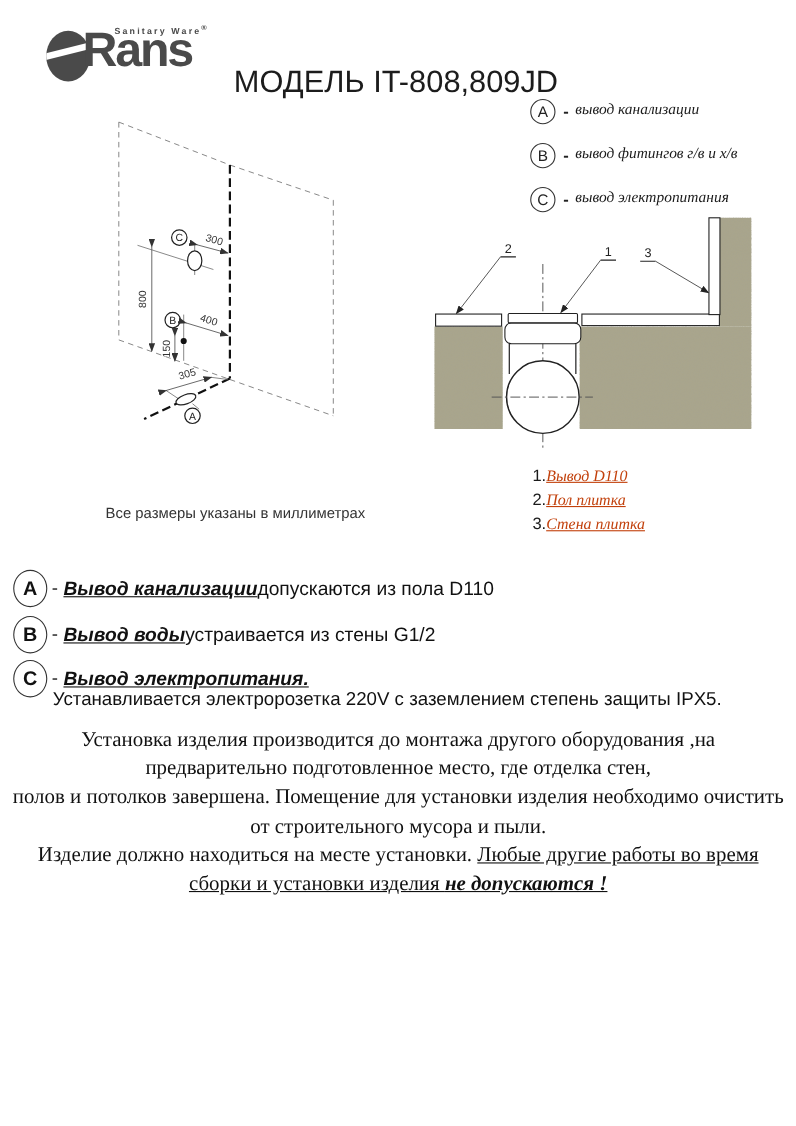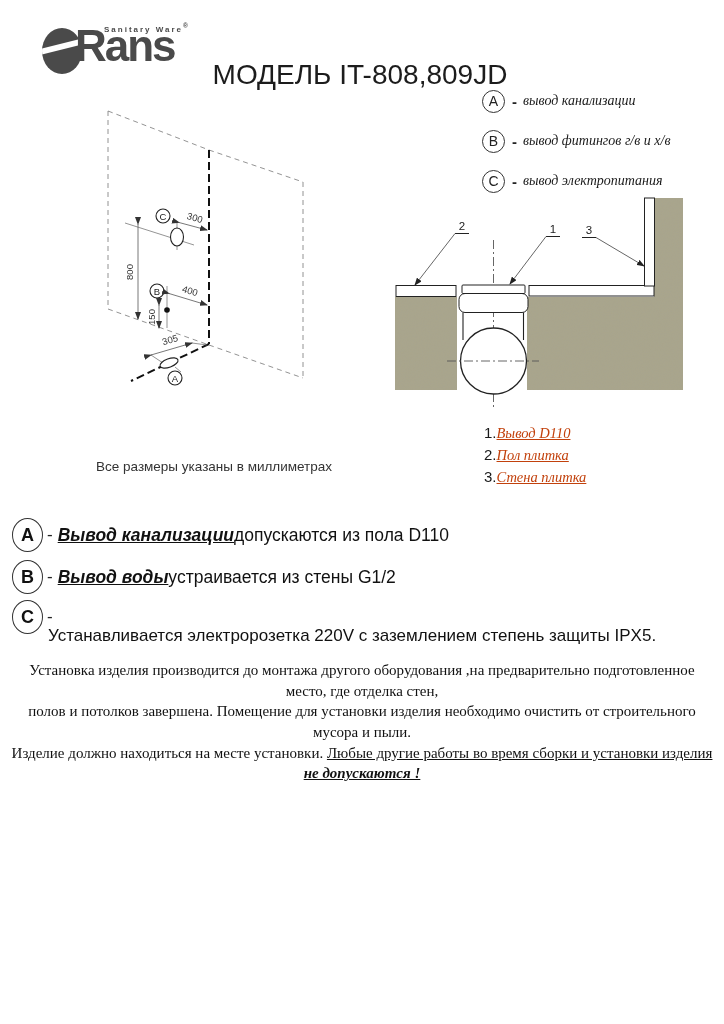--- a/index.html
+++ b/index.html
@@ -83,21 +83,21 @@
     font-weight:bold; font-size:18px; color:#111; flex:0 0 auto;
   }
   .exp-dash { font-size:17px; margin:0 5px 0 4px; }
   .exp-term { font-size:17.5px; font-weight:bold; font-style:italic; text-decoration:underline; color:#111; }
   .exp-rest { font-size:17.5px; color:#111; }
   .exp-note { position:absolute; left:48px; top:626px; font-size:17px; color:#111; white-space:nowrap; }
 
   
   .footer {
     position:absolute; left:10px; top:660px; width:704px; text-align:center;
-    font-family:"Liberation Serif", serif; font-size:15px; line-height:1.38; color:#111;
+    font-family:"Liberation Serif", serif; font-size:19px; line-height:1.38; color:#111;
   }
   .footer .u { text-decoration:underline; }
   .footer .bi { text-decoration:underline; font-weight:bold; font-style:italic; }
 </style>
 </head>
 <body>
 
 <div class="logo">
   <div class="logo-oval">
     <div class="logo-oval-slash"></div>
@@ -264,20 +264,21 @@
 </div>
 <div class="exp-row b">
   <div class="exp-circle">B</div>
   <div class="exp-dash">-</div>
   <span class="exp-term">Вывод воды </span>
   <span class="exp-rest">устраивается из стены G1/2</span>
 </div>
 <div class="exp-row c">
   <div class="exp-circle">C</div>
   <div class="exp-dash">-</div>
+  <span class="exp-term">Вывод электропитания.</span>
 </div>
 <div class="exp-note">Устанавливается электророзетка 220V с заземлением степень защиты IPX5.</div>
 
 <div class="footer">
   <div>Установка изделия производится до монтажа другого оборудования ,на предварительно подготовленное место, где отделка стен,</div>
   <div>полов и потолков завершена. Помещение для  установки изделия необходимо очистить от строительного мусора и пыли.</div>
   <div><span>Изделие должно находиться на месте установки. </span><span class="u">Любые другие работы во время сборки и установки  изделия </span><span class="bi">не допускаются !</span></div>
 </div>
 
 </body></html>

